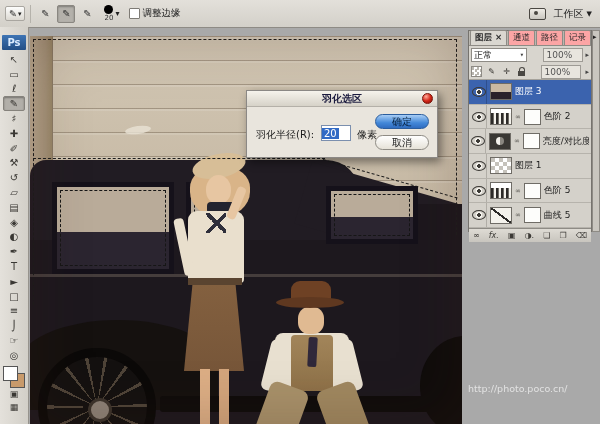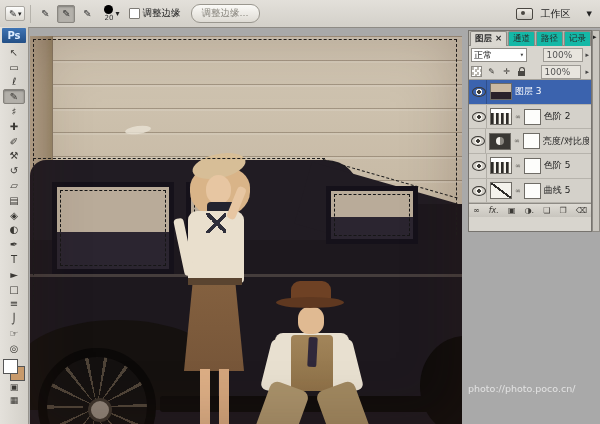--- a/index.html
+++ b/index.html
@@ -20,28 +20,28 @@
   .brush-preview{display:flex;flex-direction:column;align-items:center;line-height:1;margin-left:8px;}
   .brush-dot{width:9px;height:9px;border-radius:50%;background:#000;}
   .brush-size{font-size:7px;color:#333;margin-top:1px;}
   .checkbox{width:9px;height:9px;border:1px solid #7e7b75;background:#fff;display:inline-block;margin-right:3px;border-radius:1px;}
   .cb-wrap{display:flex;align-items:center;margin-left:9px;}
   .refine-btn{margin-left:10px;padding:2px 10px;border:1px solid #9a978f;border-radius:9px;
     background:linear-gradient(#fbfaf7,#dedbd4);color:#8a877f;font-size:9.5px;}
   #ob-right{position:absolute;right:8px;top:0;height:27px;display:flex;align-items:center;gap:8px;}
   .bridge-icon{width:15px;height:10px;border:1.5px solid #4a4742;border-radius:2px;position:relative;background:linear-gradient(#efece6,#cac7c0);}
   .bridge-icon::after{content:"";position:absolute;left:4px;top:2px;width:4px;height:4px;border-radius:50%;background:#4a4742;}
-  .ws-label{font-size:10px;color:#222;display:flex;align-items:center;gap:16px;text-align:right;}
+  .ws-label{font-size:10px;color:#222;display:flex;align-items:center;gap:3px;text-align:right;}
 
   
   #toolbar{position:absolute;left:0;top:27px;width:28px;height:397px;
     background:linear-gradient(90deg,#e4e1db,#d2cfc8);border-right:1px solid #96938d;
     display:flex;flex-direction:column;align-items:center;z-index:3;}
   #ps-logo{width:24px;height:15px;background:linear-gradient(#3e74b4,#234f86);color:#dcecff;
-    font-size:10px;font-weight:bold;display:flex;align-items:center;justify-content:center;margin:1px 0 2px 0;border-radius:1px;}
+    font-size:10px;font-weight:bold;display:flex;align-items:center;justify-content:center;margin:8px 0 2px 0;border-radius:1px;}
   .tool{width:22px;height:14.8px;display:flex;align-items:center;justify-content:center;
     font-size:10px;color:#3a3834;border-radius:2px;}
   .tool.active{background:#b2afa9;border:1px solid #85827c;box-shadow:inset 0 1px 2px rgba(0,0,0,.35);box-sizing:border-box;}
   #swatches{position:relative;width:22px;height:22px;margin-top:3px;}
   #fg-swatch{position:absolute;left:0;top:0;width:13px;height:13px;border:1px solid #555;background:#fff;z-index:2;}
   #bg-swatch{position:absolute;right:0;bottom:0;width:13px;height:13px;border:1px solid #555;background:#c89a6b;}
   .tool-small{width:22px;height:13px;display:flex;align-items:center;justify-content:center;font-size:9px;color:#3a3834;}
 
   
   #photo{position:absolute;left:30px;top:36px;width:432px;height:388px;overflow:hidden;
@@ -132,23 +132,23 @@
   #dlg-value{background:#316ac5;color:#fff;padding:0 2px;font-size:10px;}
   #dlg-unit{position:absolute;left:110px;top:21px;color:#1c1c1c;}
   .dlg-btn{position:absolute;left:128px;width:54px;height:15px;border-radius:8px;font-size:10px;
     display:flex;align-items:center;justify-content:center;box-sizing:border-box;}
   #btn-ok{top:7px;background:linear-gradient(#a8cdf5,#4388d8 60%,#2f6cc0);border:1px solid #2a5d9e;color:#06213f;}
   #btn-cancel{top:28px;background:linear-gradient(#ffffff,#e6e2d8);border:1px solid #8f8c85;color:#1c1c1c;}
 
   
   #panel{position:absolute;left:468px;top:30px;width:124px;height:202px;background:#d8d5ce;
     border:1px solid #76736e;box-sizing:border-box;z-index:5;font-size:9px;color:#1c1c1c;}
-  #panel-tabs{height:14px;background:#bab7b0;display:flex;align-items:center;border-bottom:1px solid #8e8b85;}
+  #panel-tabs{height:14px;background:#bab7b0;display:flex;align-items:flex-end;border-bottom:1px solid #8e8b85;}
   .ptab{padding:1px 4px 1px 4px;border:1px solid #8e8b85;border-bottom:none;border-radius:2px 2px 0 0;
-    background:#14b8a6;margin-left:1px;white-space:nowrap;font-size:8.5px;color:#2a2a2a;}
+    background:#fca5a5;margin-left:1px;white-space:nowrap;font-size:8.5px;color:#2a2a2a;}
   .ptab.active{background:#dad7d0;font-weight:bold;}
   #blend-row{height:16px;display:flex;align-items:center;padding:1px 2px;gap:2px;}
   .combo{width:50px;height:12px;background:#fff;border:1px solid #8e8b85;display:flex;align-items:center;justify-content:space-between;padding:0 2px;font-family:Liberation Mono, monospace;}
   .numfield{width:34px;height:12px;background:#e8e5de;border:1px solid #9e9b95;display:flex;align-items:center;padding:0 2px;color:#555;margin-left:auto;}
   .spin{font-size:7px;color:#444;}
   #lock-row{height:15px;display:flex;align-items:center;padding:0 2px;gap:4px;border-bottom:1px solid #a5a29b;}
   .lk{display:inline-flex;align-items:center;justify-content:center;width:11px;height:11px;font-size:8px;color:#3c3a36;}
   .lk-checker{width:9px;height:9px;background:repeating-conic-gradient(#fff 0 25%,#b9b6af 0 50%);background-size:5px 5px;border:1px solid #8e8b85;}
   .lock-shape{position:relative;width:7px;height:5px;background:#4a4844;margin-top:4px;}
   .lock-shape::before{content:"";position:absolute;left:0.5px;top:-4px;width:4px;height:3px;border:1.5px solid #4a4844;border-bottom:none;border-radius:3px 3px 0 0;}
@@ -194,21 +194,20 @@
     </div>
     <div class="brush-preview">
       <span class="brush-dot"></span>
       <span class="brush-size">20</span>
     </div>
     <span style="font-size:8px;margin-left:2px;">▾</span>
     <div class="cb-wrap">
       <span class="checkbox"></span>
       <span>调整边缘</span>
     </div>
-    <span class="refine-btn">调整边缘...</span>
     <div id="ob-right">
       <span class="bridge-icon"></span>
       <span class="ws-label">
         <span>工作区</span>
         <span style="font-size:7px;">▼</span>
       </span>
     </div>
   </div>
 
   <div id="toolbar">
@@ -296,23 +295,38 @@
     <div class="ants" id="ants-top"></div>
     <div class="ants" id="ants-left"></div>
     <div class="ants" id="ants-right"></div>
     <div class="ants" id="ants-roof"></div>
     <div class="ants" id="ants-roofslope"></div>
 
     <div id="photo-vignette"></div>
   </div>
 
   <div id="watermark">
-    <div id="wm-url">photo://photo.poco.cn/</div>
-  </div>
-
+    <div id="wm-url">http://photo.poco.cn/</div>
+  </div>
+
+  <div id="dialog">
+    <div id="dlg-title">
+      <span>羽化选区</span>
+      <span id="dlg-close"></span>
+    </div>
+    <div id="dlg-body">
+      <span id="dlg-label">羽化半径(R):</span>
+      <span id="dlg-input">
+        <span id="dlg-value">20</span>
+      </span>
+      <span id="dlg-unit">像素</span>
+      <span class="dlg-btn" id="btn-ok">确定</span>
+      <span class="dlg-btn" id="btn-cancel">取消</span>
+    </div>
+  </div>
 
   <div id="panel">
     <div id="panel-tabs">
       <span class="ptab active">图层 ×</span>
       <span class="ptab">通道</span>
       <span class="ptab">路径</span>
       <span class="ptab">记录</span>
       <span class="ptab">动作</span>
     </div>
     <div id="blend-row">
@@ -362,20 +376,27 @@
           </span>
         <span class="thumb bc"></span>
         <span class="chain">∞</span>
         <span class="mask"></span>
         <span class="lname">亮度/对比度 1</span>
       </div>
       <div class="lrow">
         <span class="eye-cell">
             <span class="eye"></span>
           </span>
+        <span class="thumb checker"></span>
+        <span class="lname">图层 1</span>
+      </div>
+      <div class="lrow">
+        <span class="eye-cell">
+            <span class="eye"></span>
+          </span>
         <span class="thumb levels"></span>
         <span class="chain">∞</span>
         <span class="mask"></span>
         <span class="lname">色阶 5</span>
       </div>
       <div class="lrow">
         <span class="eye-cell">
             <span class="eye"></span>
           </span>
         <span class="thumb curves"></span>

